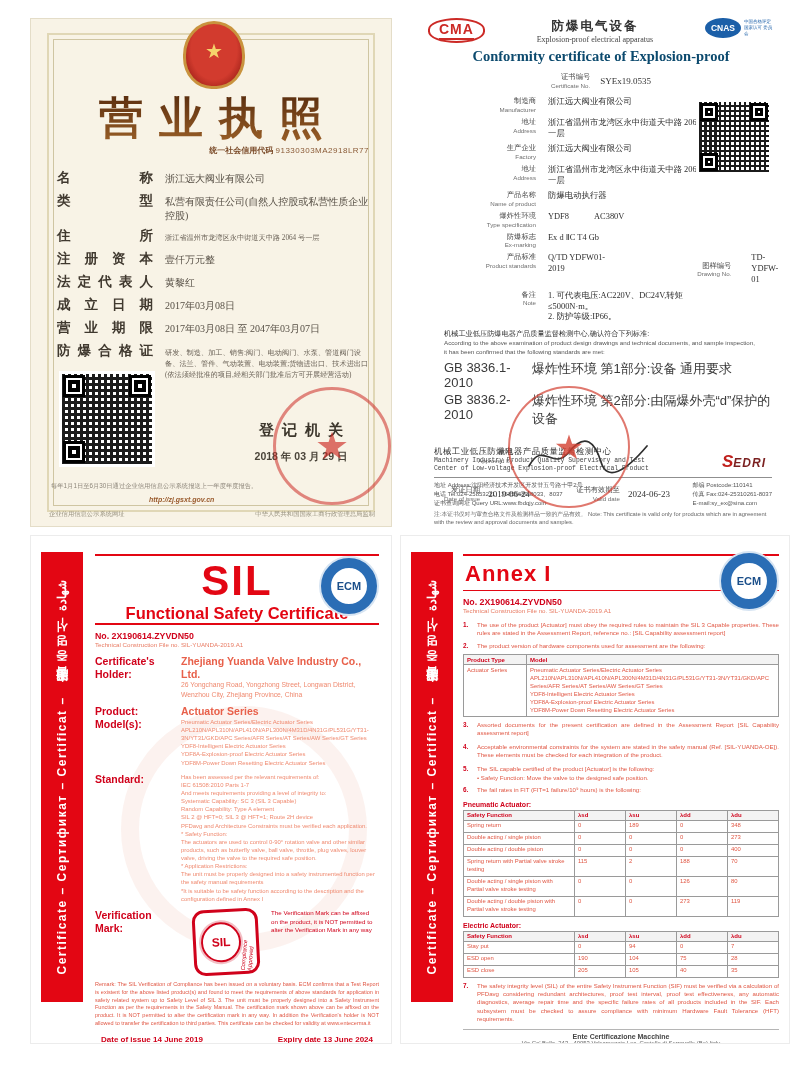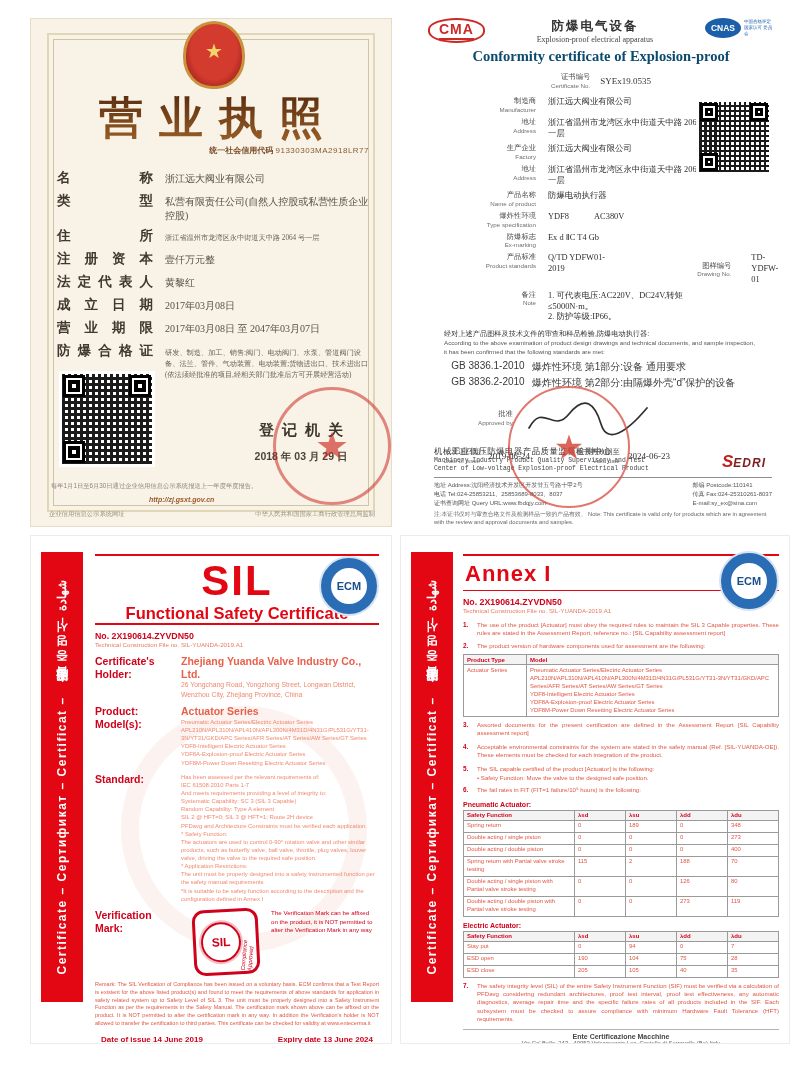--- a/index.html
+++ b/index.html
@@ -65,21 +65,21 @@
   .xrow .v{margin-left:12px;font-size:8.4px;color:#2e2e2e;font-family:"Liberation Serif",serif;max-width:170px;line-height:1.3;}
   .xdrw{display:flex;gap:8px;align-items:center;margin-left:26px;}
   #excert .qr{right:10px;top:2px;width:70px;height:70px;position:absolute;left:auto;
       background-image:repeating-linear-gradient(0deg,#1b1b1b 0 2.5px,transparent 2.5px 5px),
                        repeating-linear-gradient(90deg,#1b1b1b 0 2.5px,transparent 2.5px 5px);}
   #excert .qr i{width:12px;height:12px;box-shadow:inset 0 0 0 2px #fff,inset 0 0 0 5px #000;}
   .xstmt{margin:6px 24px 0 24px;}
   .xstmt .cn{font-size:7.2px;color:#333;}
   .xstmt .en{font-size:6.2px;color:#555;line-height:1.35;}
   .xstds{margin:4px 0 0 24px;}
-  .xstd{display:flex;font-size:10px;color:#3a3a3a;margin-bottom:2px;text-align:center;}
+  .xstd{display:flex;font-size:13px;color:#3a3a3a;margin-bottom:2px;}
   .xstd .c{width:88px;min-width:88px;}
   .xappr{display:flex;margin:10px 0 0 58px;align-items:center;gap:10px;}
   .xdates{display:flex;margin:12px 0 0 24px;gap:46px;position:relative;z-index:1;}
   .xdg{display:flex;gap:8px;align-items:center;}
   .xdg .v{font-size:9px;color:#333;font-family:"Liberation Serif",serif;}
   .xseal{position:absolute;left:88px;top:378px;width:118px;height:118px;border-radius:50%;
          border:2.5px solid rgba(211,62,48,.7);z-index:2;display:flex;align-items:center;justify-content:center;}
   .xseal .star{color:rgba(211,62,48,.8);font-size:34px;}
   .xfoot{position:absolute;left:14px;right:10px;bottom:6px;}
   .xorg-cn{font-size:8.4px;color:#333;letter-spacing:.5px;}
@@ -327,21 +327,21 @@
       <span class="xstack">
         <span class="cn">备注</span>
         <span class="en">Note</span>
       </span>
       <span class="v">
         <span><span style="display:block">1. 可代表电压:AC220V、DC24V,转矩≤5000N·m。</span><span style="display:block">2. 防护等级:IP66。</span></span>
       </span>
     </div>
   </div>
   <div class="xstmt">
-    <div class="cn">经对上述产品图样及技术文件的审查和样品检验,防爆电动执行器:</div>
+    <div class="cn">机械工业低压防爆电器产品质量监督检测中心,确认符合下列标准:</div>
     <div class="en">According to the above examination of product design drawings and technical documents, and sample inspection, it has been confirmed that the following standards are met:</div>
   </div>
   <div class="xstds">
 
       <div class="xstd">
         <span class="c">GB 3836.1-2010</span>
         <span>爆炸性环境 第1部分:设备 通用要求</span>
       </div>
 
       <div class="xstd">

